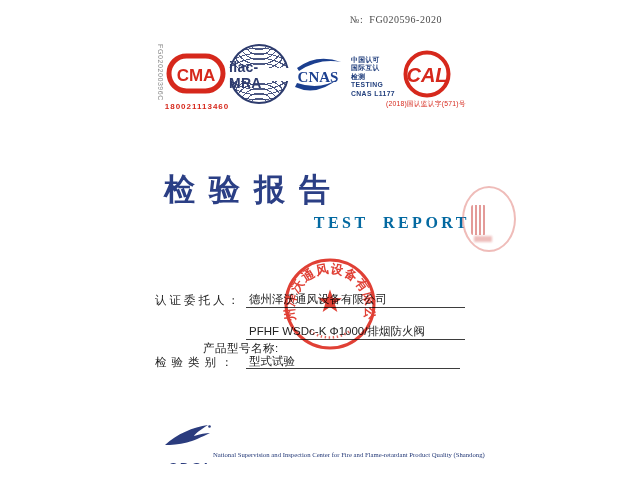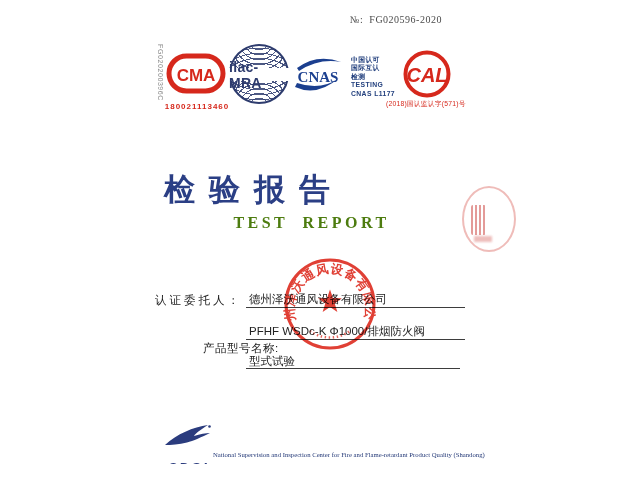--- a/index.html
+++ b/index.html
@@ -33,22 +33,22 @@
   .cnas-caption{position:absolute;left:351px;top:56px;line-height:8.4px;}
   .cnas-caption div{font-size:6.8px;font-weight:bold;color:#23407e;letter-spacing:.4px;}
 
   .cal-wrap{position:absolute;left:402px;top:49px;}
   .cal-caption{position:absolute;left:386px;top:99px;font-size:6.8px;color:#d6281c;
                letter-spacing:.2px;}
 
   
   .title-zh{position:absolute;left:150px;top:169px;width:320px;
             font-size:31px;font-weight:bold;color:#2b3f85;letter-spacing:14px;text-indent:14px;}
-  .title-en{position:absolute;left:150px;top:214px;width:320px;text-align:center;
-            font-family:"Liberation Serif",serif;font-size:16px;font-weight:bold;color:#4d7c0f;
+  .title-en{position:absolute;left:150px;top:214px;width:320px;text-align:right;
+            font-family:"Liberation Serif",serif;font-size:16px;font-weight:bold;color:#0369a1;
             letter-spacing:3.5px;word-spacing:7px;text-indent:3px;}
 
   
   .field-label{position:absolute;left:155px;font-size:11.5px;color:#1c1c1c;}
   .field-value{position:absolute;left:249px;font-size:11.5px;color:#222;}
   .field-line{position:absolute;left:246px;width:219px;height:1px;background:#3d3d3d;}
   .ls1{letter-spacing:3px;} .ls2{letter-spacing:.5px;} .ls3{letter-spacing:5px;}
 
   
   .stamp{position:absolute;left:278px;top:252px;opacity:.9;mix-blend-mode:multiply;}
@@ -127,20 +127,21 @@
   <div class="title-en">TEST REPORT</div>
 
   <div class="field-label ls1" style="top:293px;">认证委托人：</div>
   <div class="field-value" style="top:292px;">德州泽沃通风设备有限公司</div>
   <div class="field-line" style="top:307px;"></div>
 
   <div class="field-label ls2" style="top:341px;margin-left:48px;">产品型号名称:</div>
   <div class="field-value" style="top:324px;">PFHF WSDc-K Φ1000/排烟防火阀</div>
   <div class="field-line" style="top:339px;"></div>
 
+  <div class="field-label ls3" style="top:355px;">检验类别：</div>
   <div class="field-value" style="top:354px;">型式试验</div>
   <div class="field-line" style="top:368px;width:214px;"></div>
 
   <svg class="stamp" width="104" height="104" viewBox="0 0 104 104">
     <defs>
       <path id="sealArc" d="M18,69 A36,36 0 1 1 86,69" fill="none"></path>
     </defs>
     <circle cx="52" cy="52" r="44" fill="none" stroke="#dd2b1f" stroke-width="3"></circle>
     <text font-size="12.5" font-weight="bold" fill="#dd2b1f" letter-spacing="1">
       <textPath href="#sealArc" startOffset="50%" text-anchor="middle">德州泽沃通风设备有限公司</textPath>

